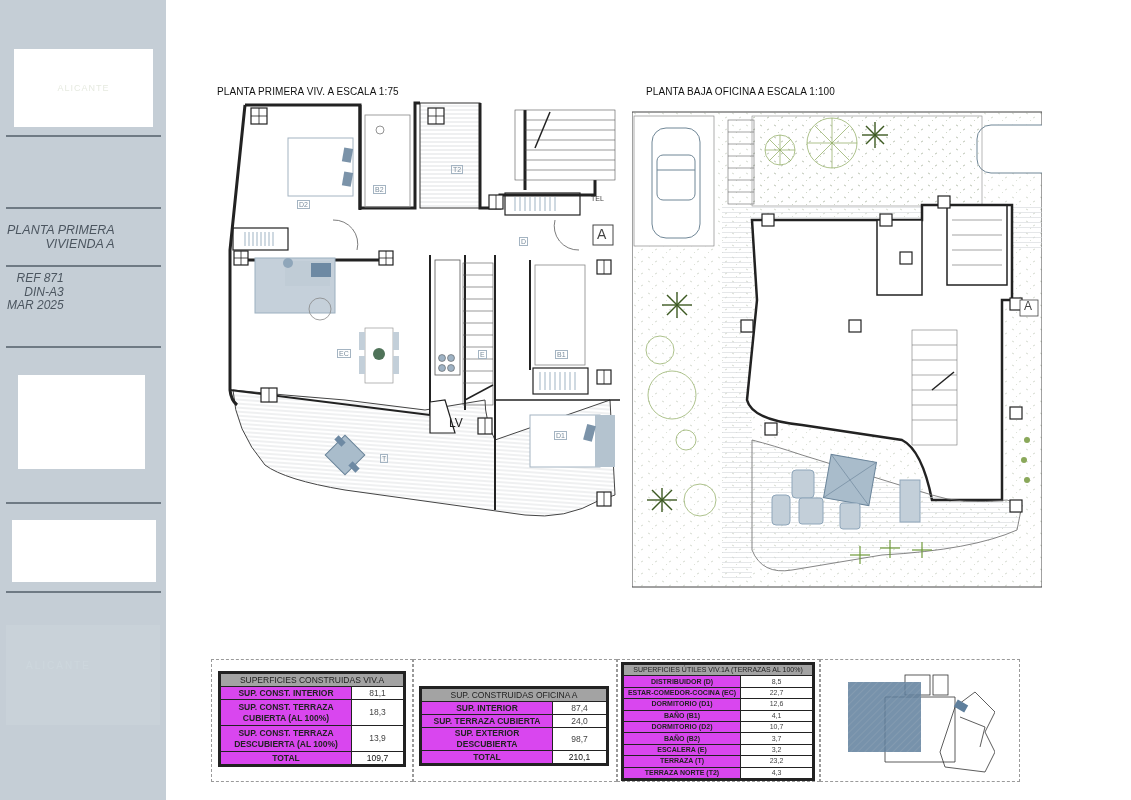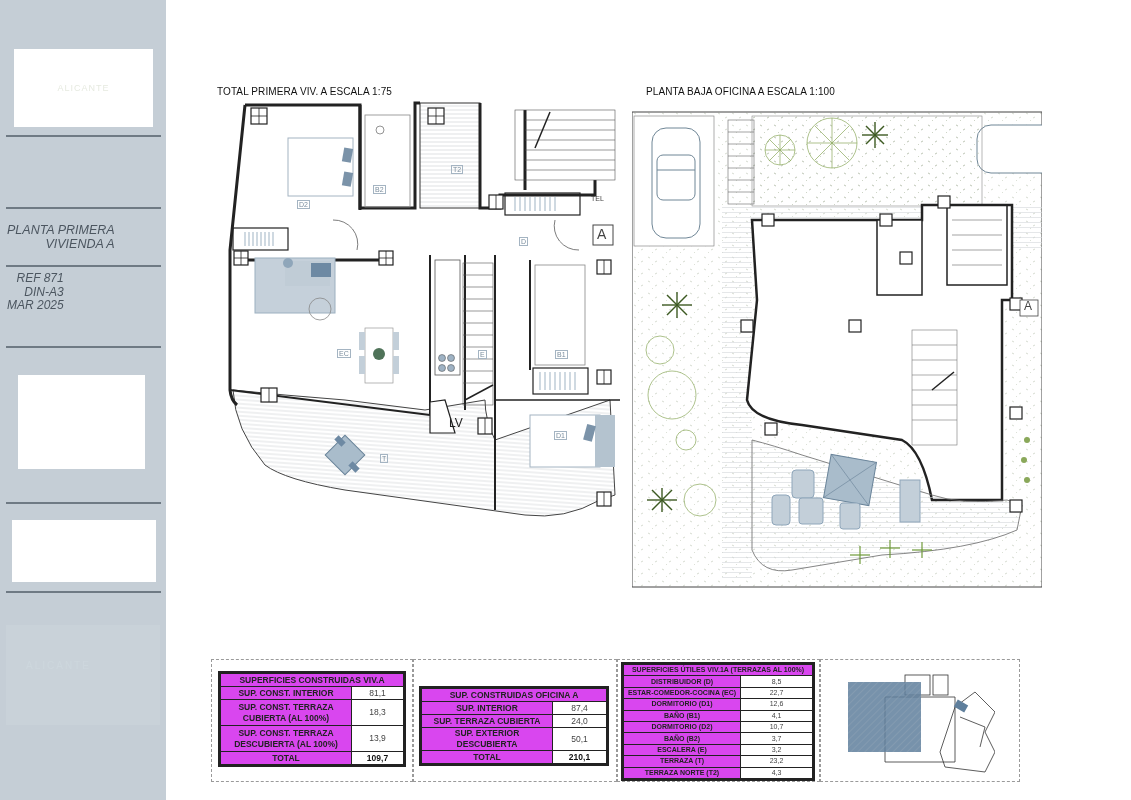--- a/index.html
+++ b/index.html
@@ -22,23 +22,23 @@
 
   
   .plan { position: absolute; }
   .plan svg { width: 100%; height: 100%; display: block; }
 
   
   .dashbox { position: absolute; border: 1.5px dashed #9a9a9a; }
   table.surf { position: absolute; border-collapse: collapse; font-size: 8.5px; }
   table.surf td { border: 1px solid #222; padding: 0 3px; text-align: center; height: 13px; line-height: 11px; }
   table.surf td.lbl { background: #d946ef; font-weight: bold; color: #222; }
-  table.surf td.hdr { background: #d946ef; font-weight: bold; }
+  table.surf td.hdr { background: #a3a3a3; font-weight: normal; }
   table.surf td.val { background: #fff; color: #444; }
-  table.surf td.tot { font-weight: bold; color: #111; }
+  table.surf td.tot { font-weight: normal; color: #111; }
   table.surf { outline: 2px solid #222; }
   table.small td { font-size: 7px; height: 11.4px; line-height: 10px; }
 </style>
 </head>
 <body>
 
 <div class="sidebar">
   <div class="logo-box">
       <span>ALICANTE</span>
     </div>
@@ -57,21 +57,21 @@
   <div class="rule" style="top:346px"></div>
   <div class="img-box" style="left:18px;top:375px;width:127px;height:94px"></div>
   <div class="rule" style="top:502px"></div>
   <div class="img-box" style="left:12px;top:520px;width:144px;height:62px"></div>
   <div class="rule" style="top:591px"></div>
   <div class="faded-logo">
       <span>ALICANTE</span>
     </div>
 </div>
 
-<div class="plan-title" style="left:217px;top:86px">TOTAL PRIMERA VIV. A ESCALA 1:75</div>
+<div class="plan-title" style="left:217px;top:86px">PLANTA PRIMERA VIV. A ESCALA 1:75</div>
 <div class="plan-title" style="left:646px;top:86px">PLANTA BAJA OFICINA A  ESCALA 1:100</div>
 
 <div class="plan" style="left:225px;top:100px;width:395px;height:450px">
 <svg viewBox="0 0 395 450" xmlns="http://www.w3.org/2000/svg">
   <defs>
     <pattern id="hatch" width="6" height="4" patternUnits="userSpaceOnUse" patternTransform="rotate(4)">
       <line x1="0" y1="2" x2="6" y2="2" stroke="#bfc4c8" stroke-width="0.5"></line>
     </pattern>
     <pattern id="hatchH" width="6" height="4" patternUnits="userSpaceOnUse">
       <line x1="0" y1="2" x2="6" y2="2" stroke="#c9cdd0" stroke-width="0.6"></line>
@@ -431,21 +431,21 @@
   <tr>
     <td class="lbl">SUP. INTERIOR</td>
     <td class="val" style="width:54px">87,4</td>
   </tr>
   <tr>
     <td class="lbl">SUP. TERRAZA CUBIERTA</td>
     <td class="val">24,0</td>
   </tr>
   <tr>
     <td class="lbl">SUP. EXTERIOR DESCUBIERTA</td>
-    <td class="val">50,1</td>
+    <td class="val">98,7</td>
   </tr>
   <tr>
     <td class="lbl">TOTAL</td>
     <td class="tot">210,1</td>
   </tr>
 </tbody>
   </table>
 
 <table class="surf small" style="left:623px;top:664px;width:190px">
   <tbody>

